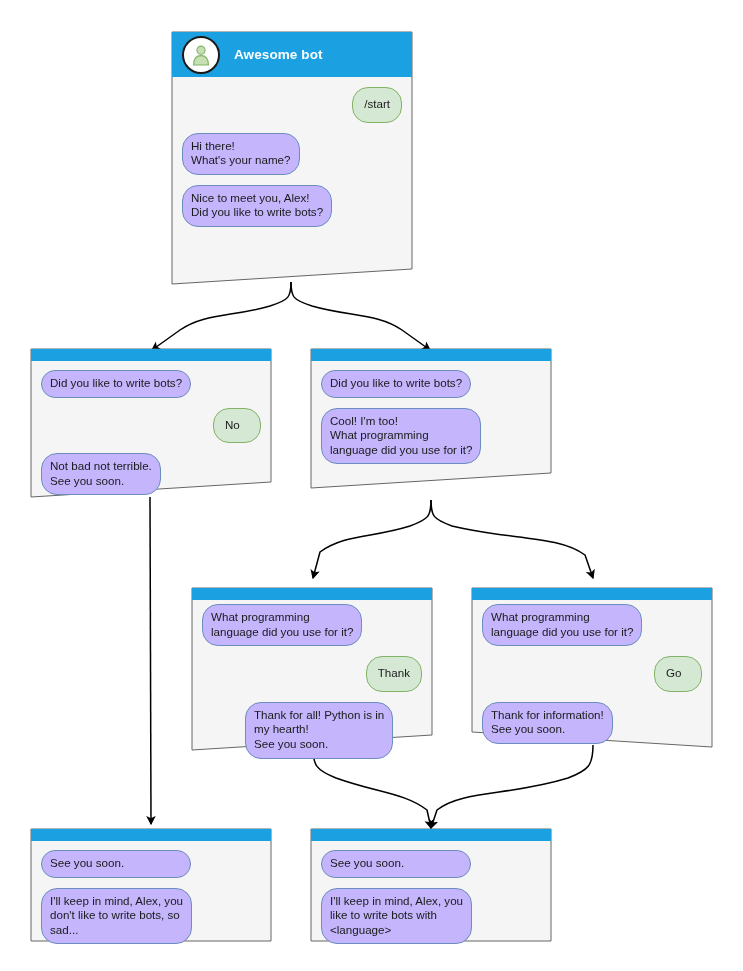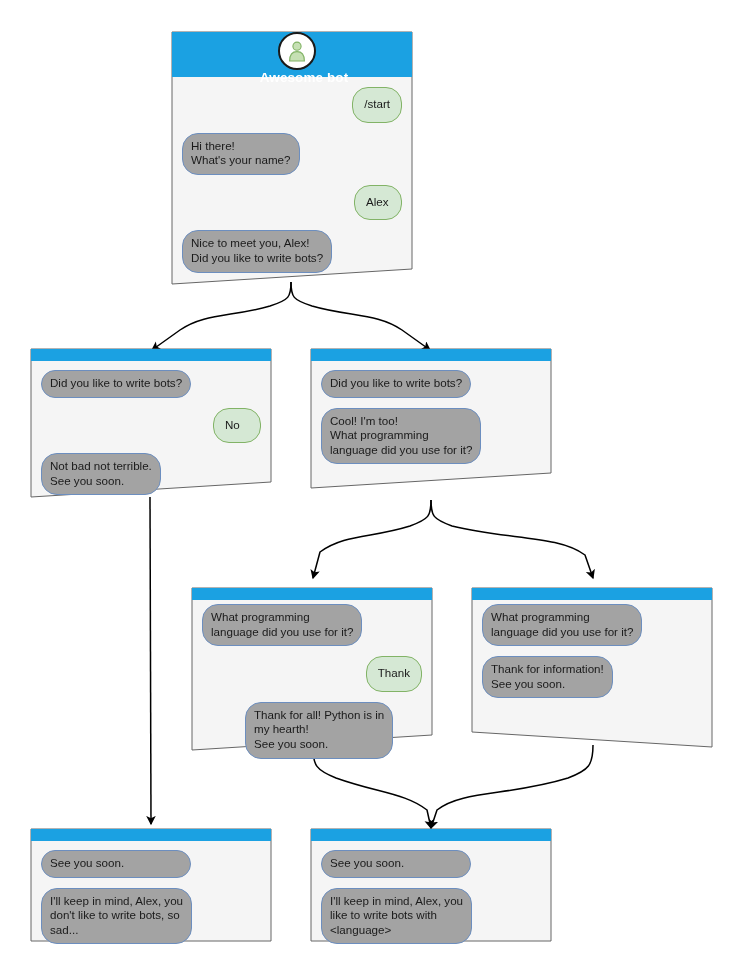--- a/index.html
+++ b/index.html
@@ -54,21 +54,20 @@
     box-sizing: border-box;
   }
 
   
   .chat-header {
     position: relative;
     box-sizing: border-box;
     background: #1ba1e2;
     display: flex;
     align-items: center;
-    flex-direction: column;
   }
   .chat-header.tall {
     height: 45px;
     padding-left: 10px;
   }
   .chat-header.thin {
     height: 12px;
   }
   .avatar {
     width: 38px;
@@ -110,21 +109,21 @@
     box-sizing: border-box;
     border-radius: 16px;
     font-size: 11.6px;
     line-height: 14.6px;
     color: #1a1a1a;
     padding: 5px 8px 6px 8px;
     white-space: pre-line;
     max-width: 74%;
   }
   .bubble.bot {
-    background: #a3a3a3;
+    background: #c4b5fd;
     border: 1px solid #6c8ebf;
   }
   .bubble.user {
     background: #d5e8d4;
     border: 1px solid #82b366;
     min-width: 48px;
     text-align: left;
     padding: 9px 11px 10px 11px;
   }
 </style>
@@ -183,23 +182,20 @@
         <div class="bot-title">Awesome bot</div>
       </div>
       <div class="chat-body" style="padding-top:10px;">
         <div class="msg-row right">
           <div class="bubble user">/start</div>
         </div>
         <div class="msg-row left">
           <div class="bubble bot">Hi there!
 What's your name?</div>
         </div>
-        <div class="msg-row right">
-          <div class="bubble user">Alex</div>
-        </div>
         <div class="msg-row left">
           <div class="bubble bot" style="max-width:88%;">Nice to meet you, Alex!
 Did you like to write bots?</div>
         </div>
       </div>
     </div>
   </div>
 
   <div class="node" style="left:31px; top:349px; width:240px; height:148px;">
     <div class="node-shell">
@@ -276,20 +272,23 @@
         <path d="M0,0 L240,0 L240,159 L0,144 Z" fill="#f5f5f5" stroke="#666666" stroke-width="1"></path>
       </svg>
     </div>
     <div class="node-inner">
       <div class="chat-header thin"></div>
       <div class="chat-body" style="padding-top:4px;">
         <div class="msg-row left">
           <div class="bubble bot" style="max-width:80%;">What programming
 language did you use for it?</div>
         </div>
+        <div class="msg-row right">
+          <div class="bubble user">Go</div>
+        </div>
         <div class="msg-row left">
           <div class="bubble bot" style="max-width:80%;">Thank for information!
 See you soon.</div>
         </div>
       </div>
     </div>
   </div>
 
   <div class="node" style="left:31px; top:829px; width:240px; height:112px;">
     <div class="node-shell">

